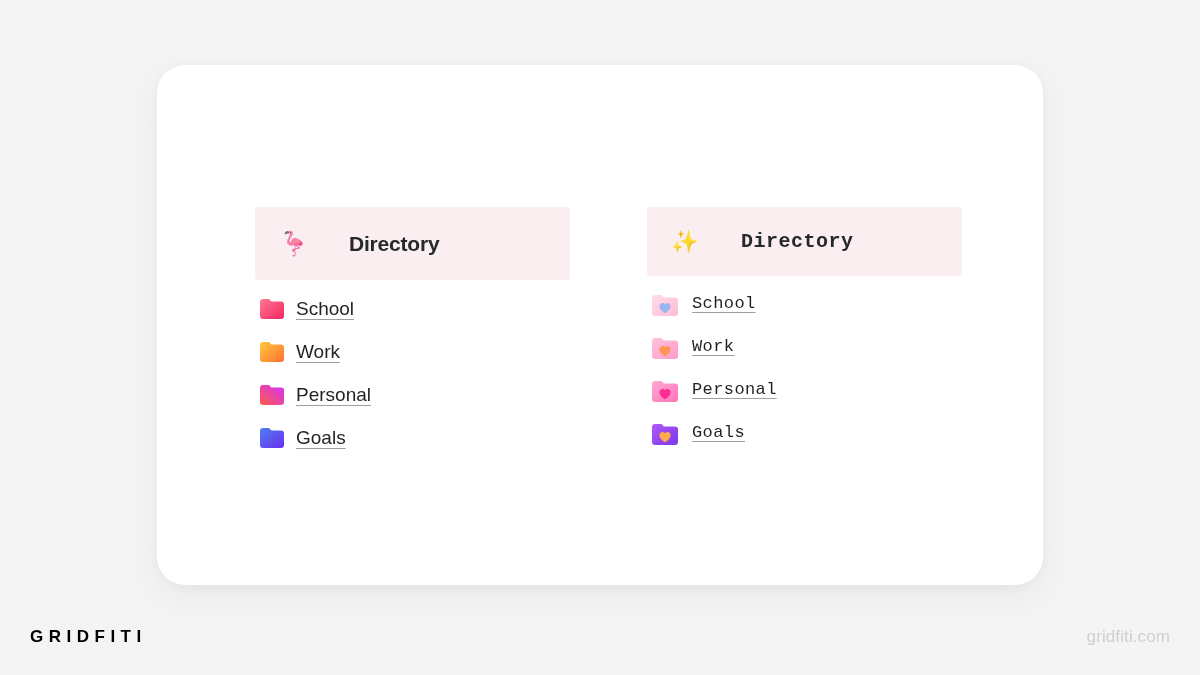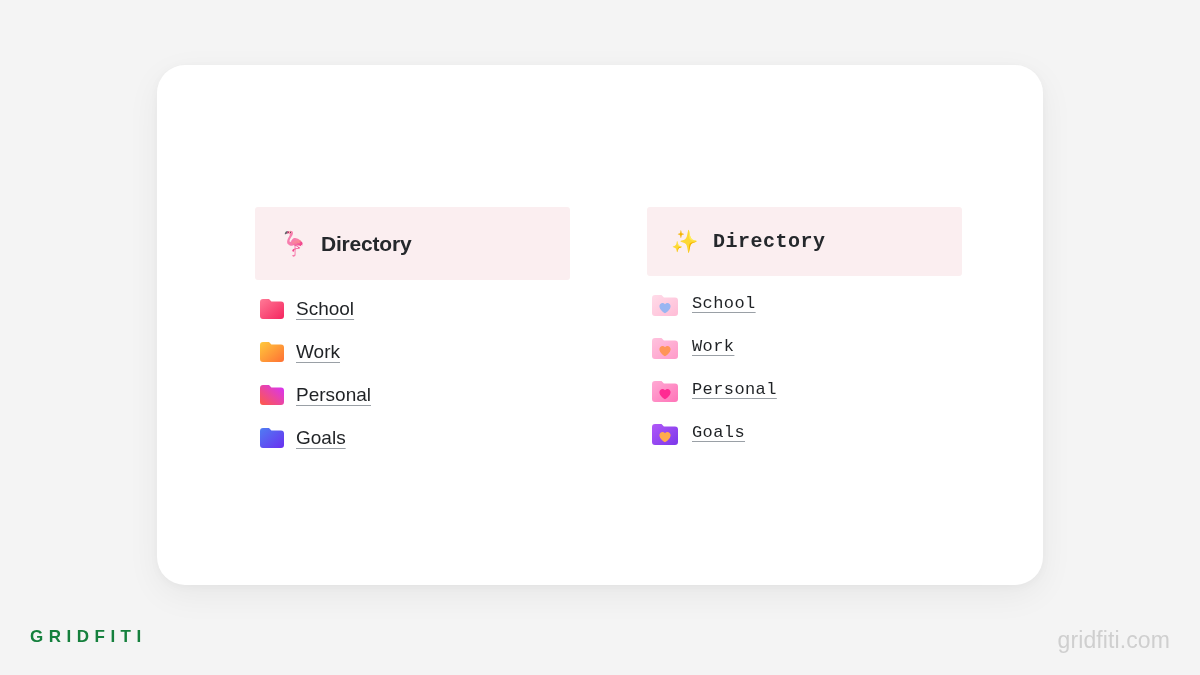--- a/index.html
+++ b/index.html
@@ -56,20 +56,21 @@
     display: block;
     width: 26px;
     text-align: center;
   }
   .panel-b .header-emoji { font-size: 22px; }
 
   .header-title {
     font-size: 21px;
     color: #25282c;
     letter-spacing: -0.2px;
+    margin-left: 28px;
   }
   .panel-a .header-title { font-weight: 600; }
   .panel-b .header-title {
     font-family: "Liberation Mono", "DejaVu Sans Mono", monospace;
     font-weight: 700;
     font-size: 20px;
     letter-spacing: 0.5px;
   }
 
   
@@ -103,27 +104,27 @@
   .heart-folder { width: 28px; height: 23px; display: block; flex: none; }
 
   
   .brand-left {
     position: absolute;
     left: 30px;
     top: 627px;
     font-size: 17px;
     font-weight: 600;
     letter-spacing: 5.5px;
-    color: #15803d;
+    color: #000000;
   }
   .brand-right {
     position: absolute;
     right: 30px;
     top: 627px;
-    font-size: 23px;
+    font-size: 17px;
     color: #cfcfcf;
     letter-spacing: 0.1px;
   }
 </style>
 </head>
 <body>
 
 <div class="stage">
   <div class="panels">
 

